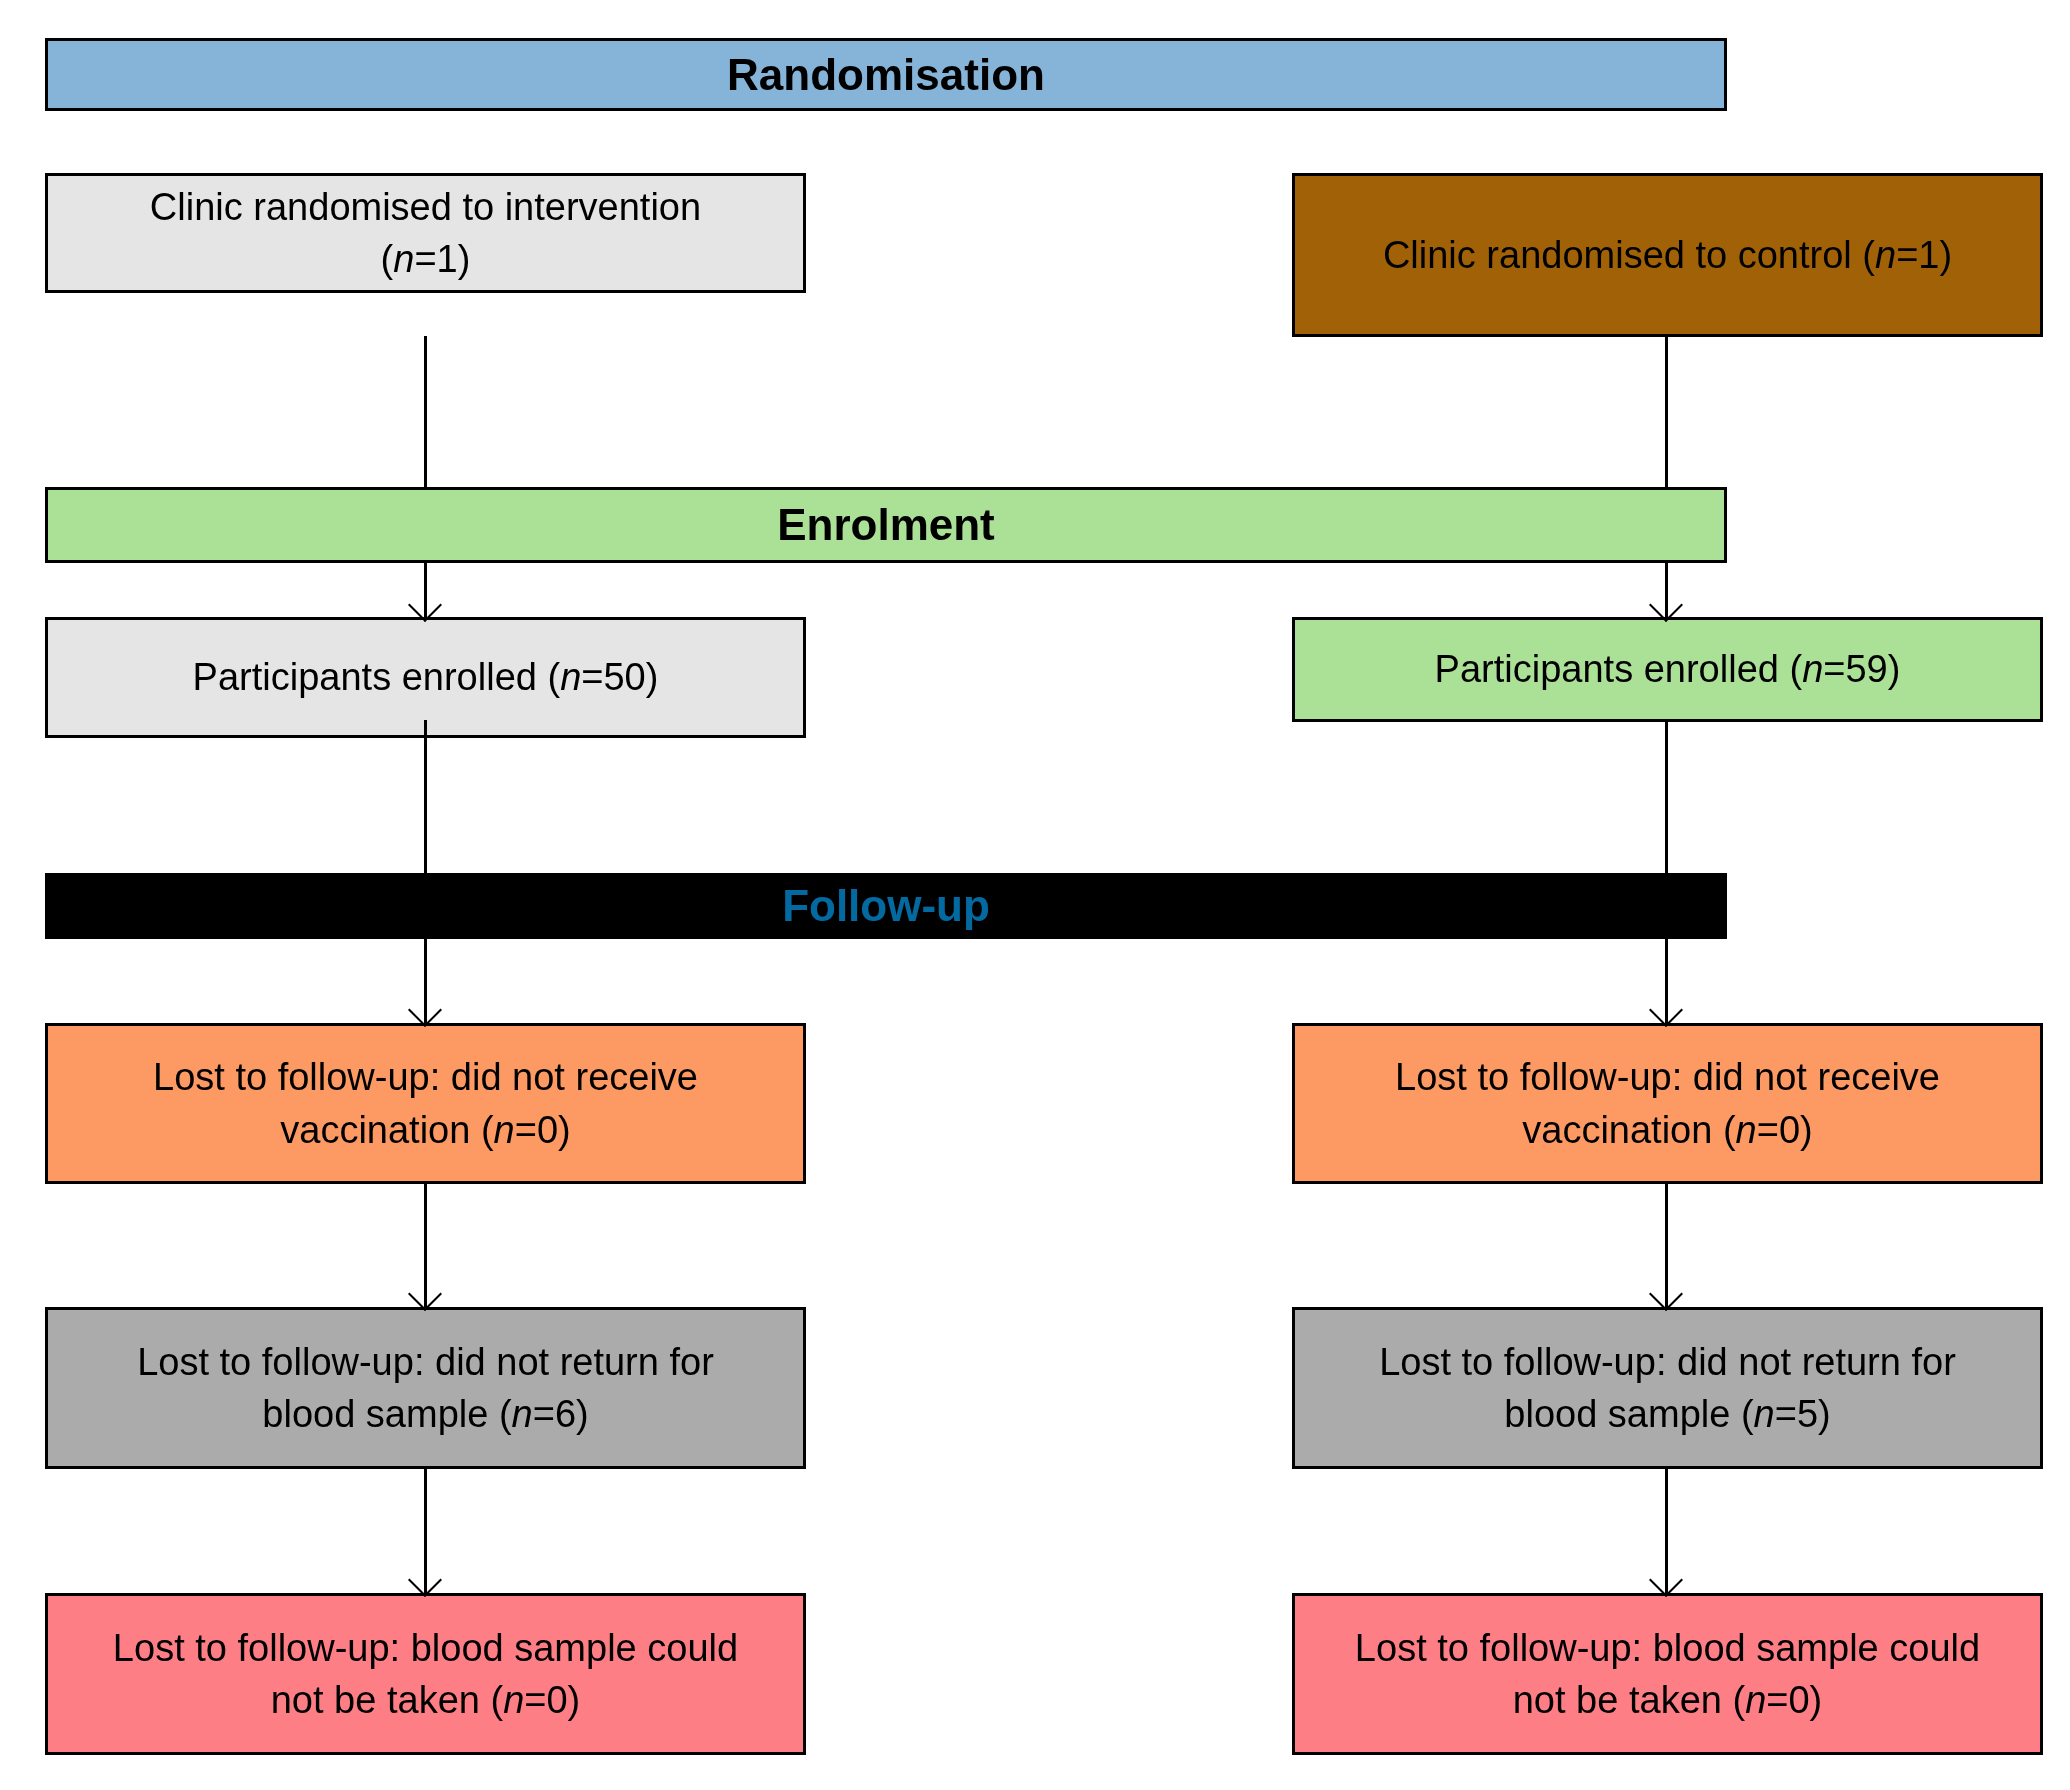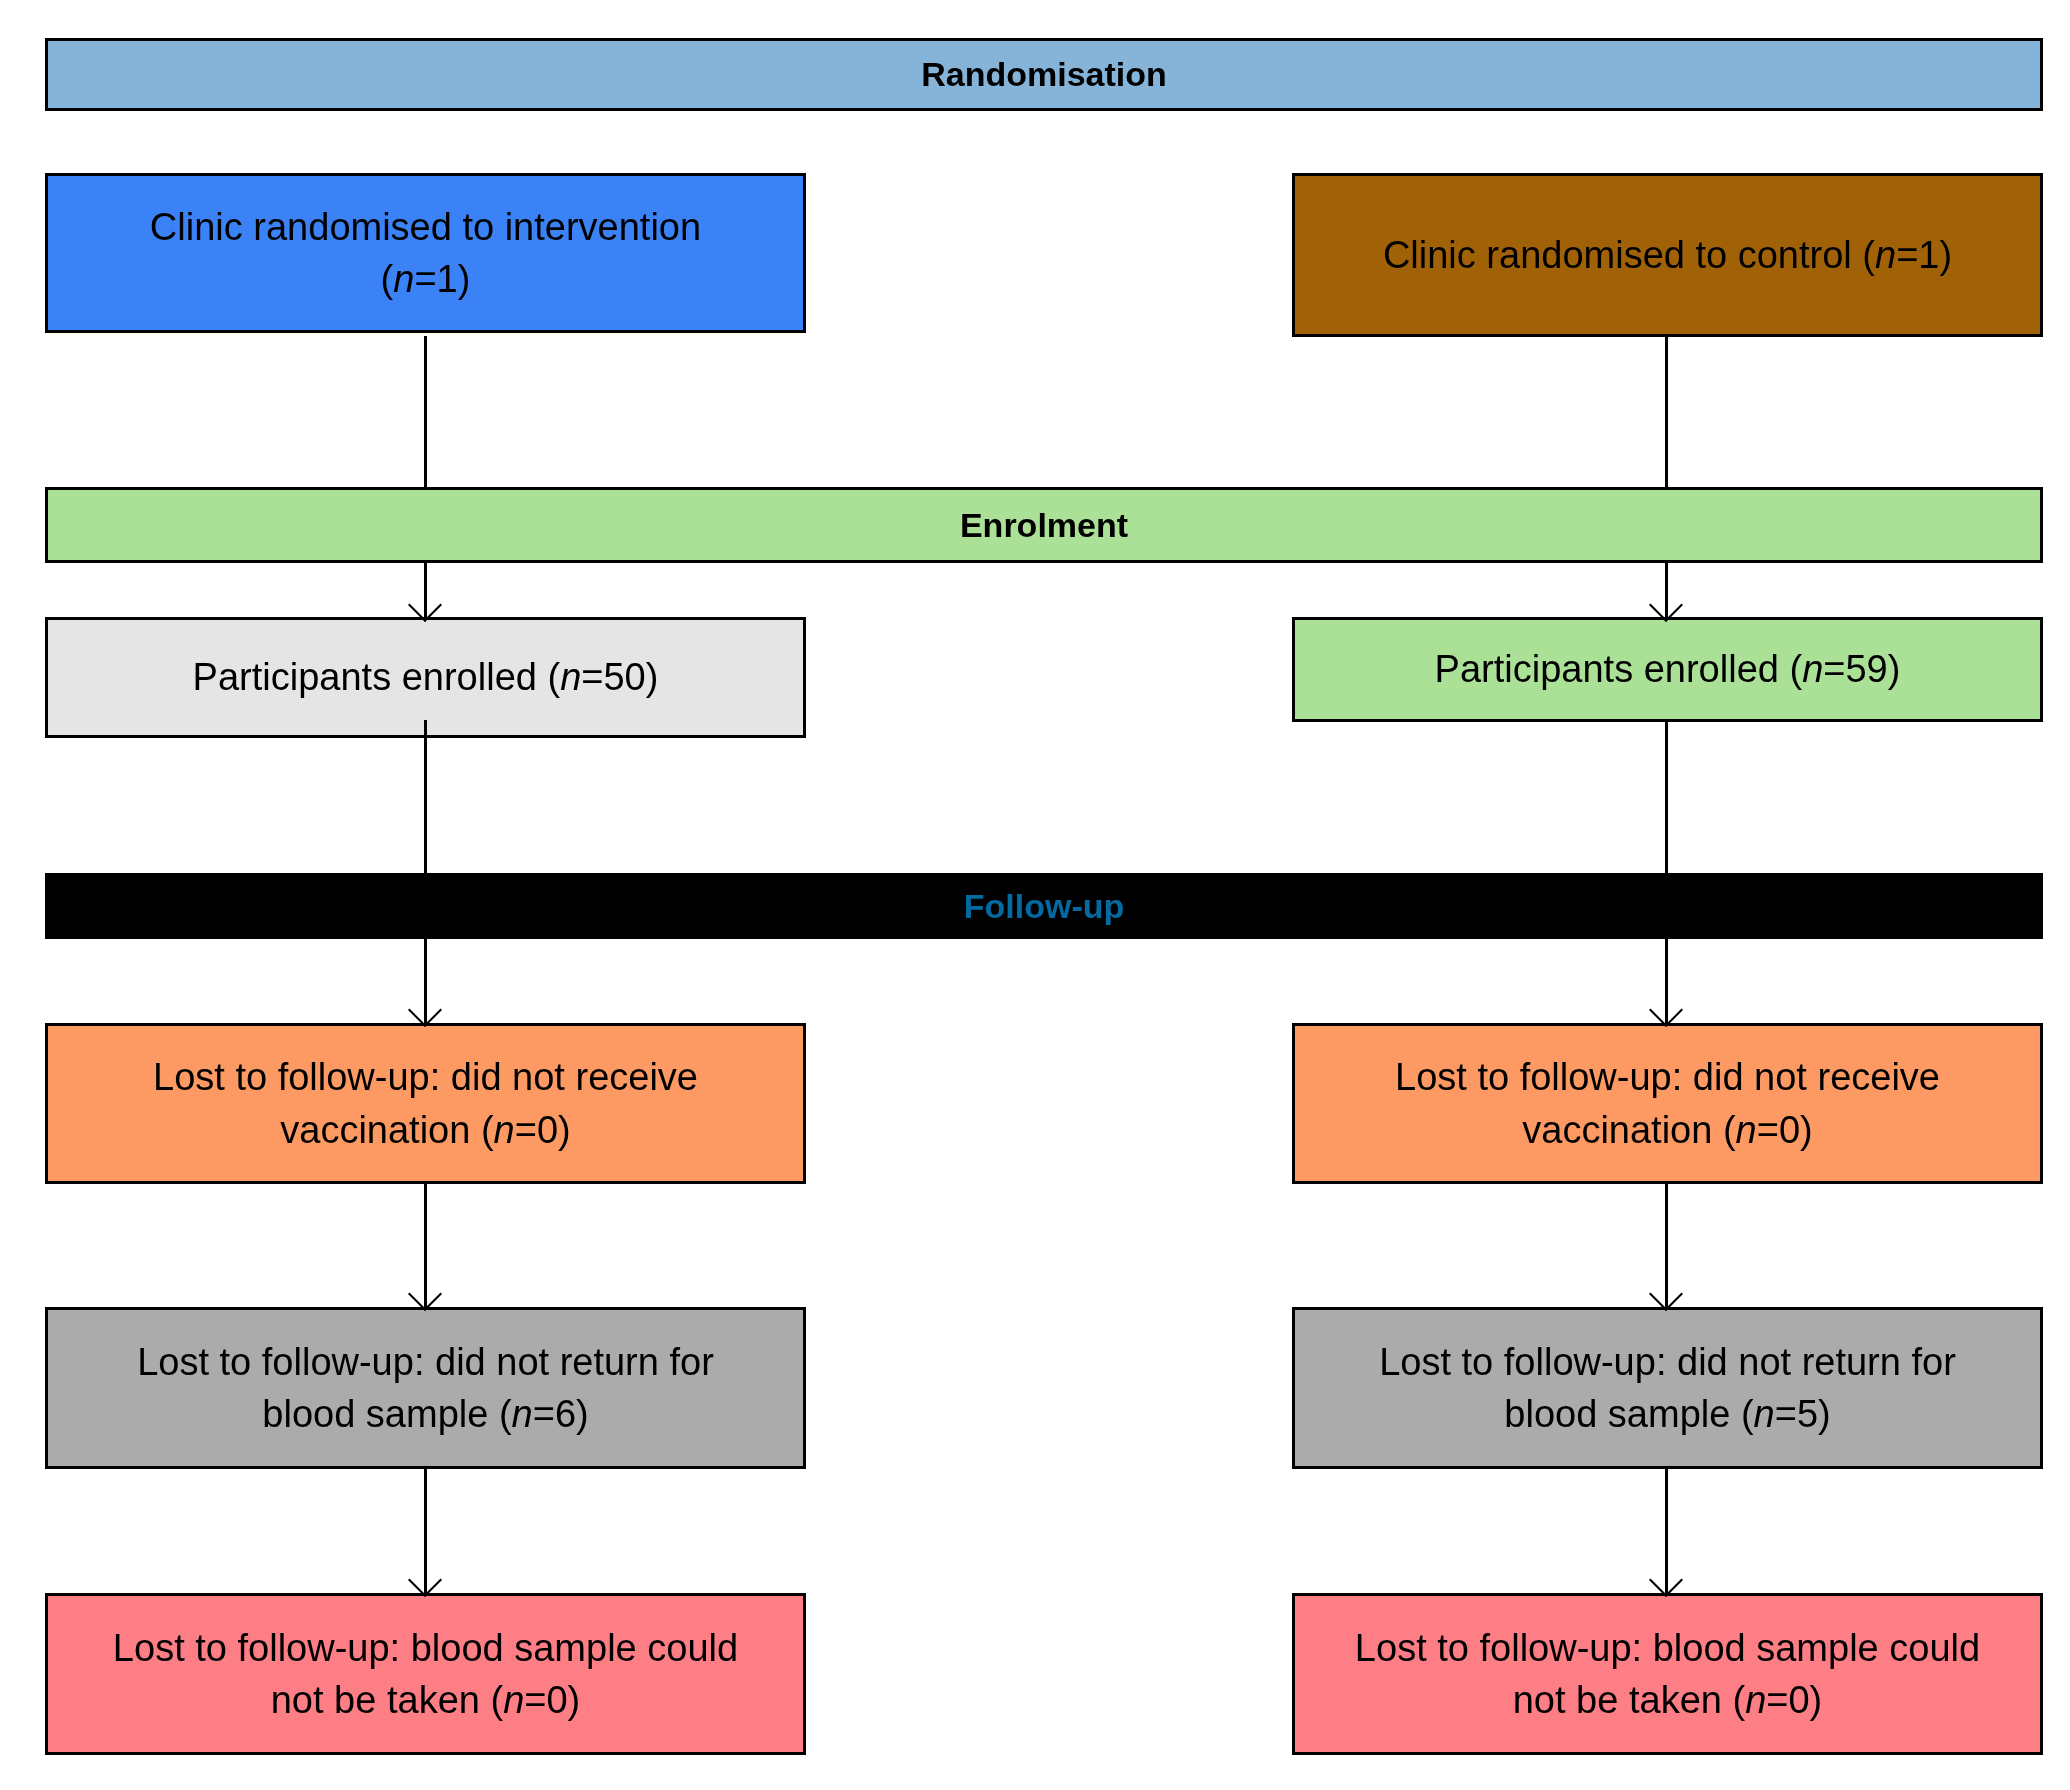--- a/index.html
+++ b/index.html
@@ -16,23 +16,23 @@
     position: absolute;
     box-sizing: border-box;
     border: 3.4px solid #000000;
     display: flex;
     align-items: center;
     justify-content: center;
     text-align: center;
   }
   .bar {
     left: 45px;
-    width: 1998px;
+    width: 1682px;
     font-weight: bold;
-    font-size: 34px;
+    font-size: 44px;
   }
   .bar.inverse { color: #0369a1; }
   .box {
     font-size: 38px;
     line-height: 1.38;
     padding: 0 15.3px;
   }
   .col-left  { left: 45px;   width: 761px; }
   .col-right { left: 1292px; width: 751px; }
   .txt .ln { display: block; }
@@ -64,21 +64,21 @@
   </div>
 
   <div class="bar" style="top: 487px; height: 76px; background-color: rgb(171, 224, 151);">
     <span>Enrolment</span>
   </div>
 
   <div class="bar inverse" style="top: 873px; height: 66px; background-color: rgb(0, 0, 0);">
     <span>Follow-up</span>
   </div>
 
-  <div class="box col-left" style="top: 173px; height: 160px; background-color: #3b82f6; text-align: center;">
+  <div class="box col-left" style="top: 173px; height: 120px; background-color: #e5e5e5; text-align: center;">
     <div class="txt">
       <span class="ln">Clinic randomised to intervention</span>
       <span class="ln"><span>(</span><i>n</i><span>=1)</span></span>
     </div>
   </div>
 
   <div class="box col-right" style="top: 173px; height: 164px; background-color: #a16207;">
     <div class="txt"><span>Clinic randomised to control (</span><i>n</i><span>=1)</span></div>
   </div>
 

